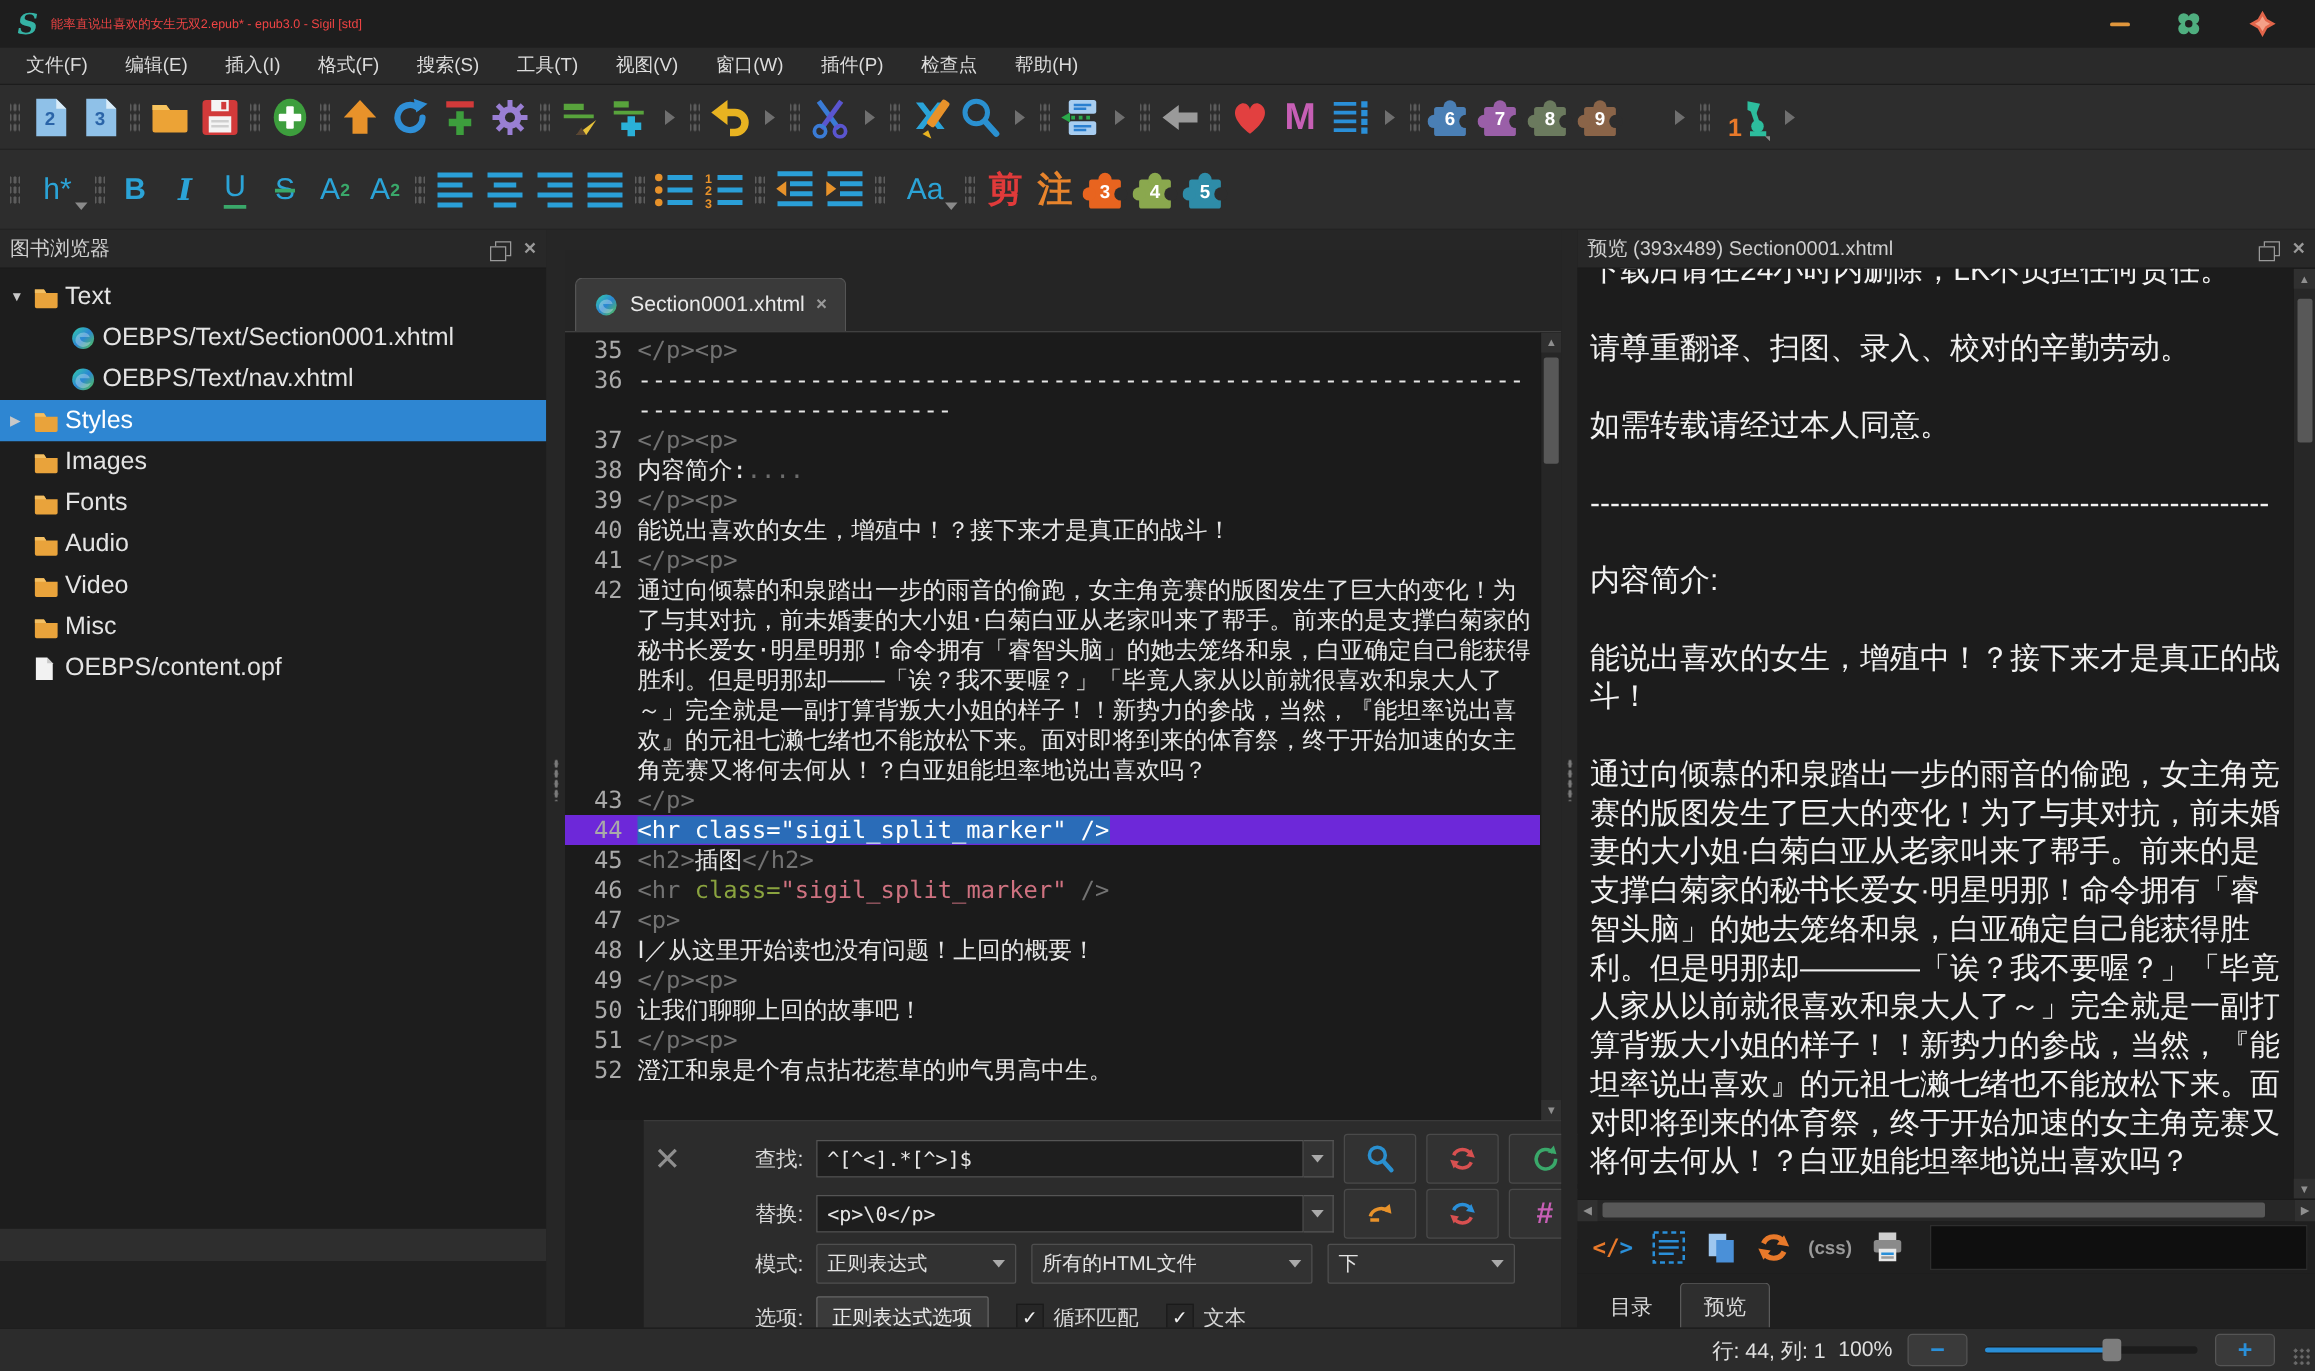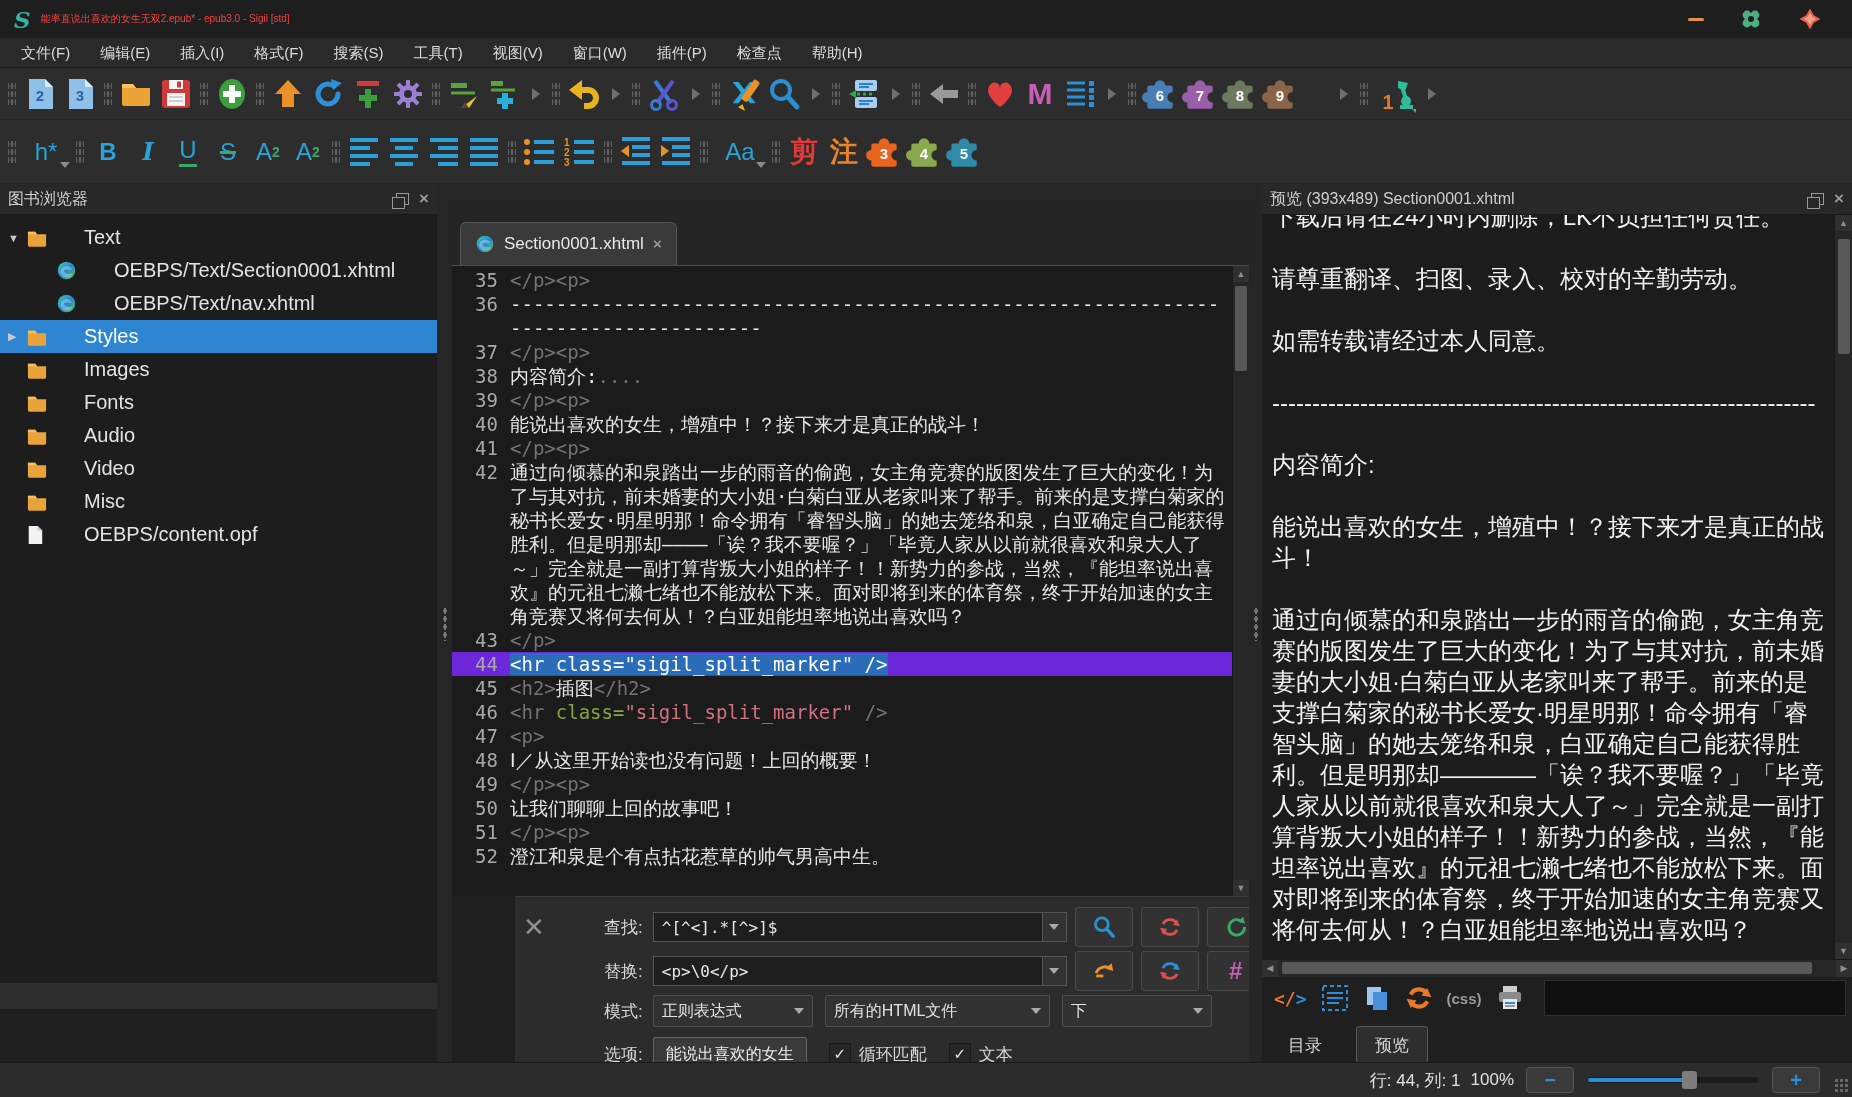--- a/index.html
+++ b/index.html
@@ -30,21 +30,21 @@
   .hdr-icons{margin-left:auto;display:flex;align-items:center;gap:10px;color:#9a9a9a;}
   .float-ico{width:11px;height:10px;border:1.5px solid #9a9a9a;position:relative;}
   .float-ico::before{content:"";position:absolute;left:-5px;top:3px;width:11px;height:10px;border:1.5px solid #9a9a9a;background:#282828;}
   .close-x{font-size:17px;line-height:12px;color:#9a9a9a;font-weight:bold;}
   .tree{padding-top:6px;font-size:20px;}
   .tree-row{display:flex;align-items:center;height:33px;padding-left:8px;white-space:nowrap;}
   .tree-row.selected{background:#2e86d2;color:#fff;}
   .tree-caret{width:18px;font-size:11px;color:#c8c8c8;flex:0 0 auto;}
   .tree-ico{width:26px;display:flex;align-items:center;flex:0 0 auto;}
   .tree-ind{width:30px;flex:0 0 auto;}
-  .tree-label{color:#e4e4e4;margin-left:32px;}
+  .tree-label{color:#e4e4e4;}
   .tree-row.selected .tree-label{color:#fff;}
   .dock-strip{position:absolute;left:0;top:799px;width:437px;height:26px;background:#2e2e2e;}
   .dock-below{position:absolute;left:0;top:825px;width:437px;height:54px;background:#202020;}
   .vsplit{position:absolute;top:0;height:100%;background:#262626;display:flex;align-items:center;justify-content:center;}
   .vs1{left:437px;width:15px;}
   .vs2{left:1249px;width:13px;}
   .vsplit-dots{width:4px;height:34px;background-image:radial-gradient(#7a7a7a 1.5px,transparent 1.7px);background-size:4px 8px;}
   
   .center{position:absolute;left:452px;top:16px;width:797px;height:100%;background:#1f1f1f;}
   .tabbar{height:66px;display:flex;align-items:flex-end;background:#252525;border-bottom:1px solid #4a4a4a;padding-left:8px;box-sizing:border-box;}
@@ -77,21 +77,21 @@
   
   .dock-right{position:absolute;left:1262px;top:0;width:590px;height:100%;background:#1d1d1d;display:flex;flex-direction:column;}
   .pv-content{position:relative;flex:1;overflow:hidden;background:#1c1c1c;}
   .pv-text{position:absolute;left:10px;top:-14px;right:28px;font-size:24px;line-height:31px;color:#f2f2f2;}
   .pv-text p{margin:0 0 31px 0;word-break:break-all;}
   .pv-vscroll{position:absolute;right:0;top:0;bottom:0;width:17px;background:#272727;border-left:1px solid #191919;}
   .pv-hscroll{height:17px;background:#272727;position:relative;border-top:1px solid #191919;}
   .hs-thumb{position:absolute;top:2px;height:12px;background:#585858;border-radius:2px;}
   .pv-toolbar{height:42px;display:flex;align-items:center;gap:14px;padding-left:12px;background:#1f1f1f;}
   .pv-inputbox{margin-left:6px;width:300px;height:34px;background:#0f0f0f;border:1px solid #2e2e2e;}
-  .pv-tabs{height:44px;display:flex;align-items:flex-end;gap:16px;padding-left:8px;background:#1f1f1f;}
+  .pv-tabs{height:44px;display:flex;align-items:flex-end;gap:4px;padding-left:8px;background:#1f1f1f;}
   .pv-tab{height:36px;display:flex;align-items:center;padding:0 18px;font-size:17px;color:#d8d8d8;}
   .pv-tab.active{background:#2e2e2e;border:1px solid #5a5a5a;border-bottom:none;border-radius:4px 4px 0 0;}
   .code-ic{font-family:"DejaVu Sans Mono",monospace;font-size:18px;font-weight:bold;}
   
   .statusbar{position:absolute;left:0;bottom:0;width:100%;height:34px;background:#2c2c2c;border-top:1px solid #1a1a1a;display:flex;align-items:center;justify-content:flex-end;font-size:17px;color:#e0e0e0;}
   .zoom-btn{width:46px;height:24px;background:#3a3a3a;border:1px solid #555;border-radius:4px;display:flex;align-items:center;justify-content:center;color:#2a8fd8;font-size:20px;font-weight:bold;line-height:20px;}
   .slider{position:relative;width:170px;height:6px;margin:0 14px;background:#1c1c1c;border-radius:3px;}
   .slider-fill{position:absolute;left:0;top:1px;height:4px;width:58%;background:#2a8fd8;border-radius:3px;}
   .slider-handle{position:absolute;left:55%;top:-6px;width:15px;height:18px;background:#7d7d7d;border-radius:3px;}
   .grip{width:14px;height:14px;margin:10px 4px 0 14px;background-image:radial-gradient(#6a6a6a 1.4px,transparent 1.6px);background-size:5px 5px;}
@@ -806,21 +806,21 @@
           <span class="dd" style="width:225px">
               <span>所有的HTML文件</span>
             </span>
           <span class="dd" style="width:150px">
               <span>下</span>
             </span>
         </div>
         <div class="fr-row" style="top:140px">
           <span class="fr-close" style="visibility:hidden">✕</span>
           <span class="fr-label">选项:</span>
-          <span class="opt-btn">能说出喜欢的女生</span>
+          <span class="opt-btn">正则表达式选项</span>
           <span class="cb">✓</span>
           <span>循环匹配</span>
           <span class="cb">✓</span>
           <span>文本</span>
         </div>
       </div>
     </div>
 
     <div class="vsplit vs2">
         <span class="vsplit-dots"></span>

